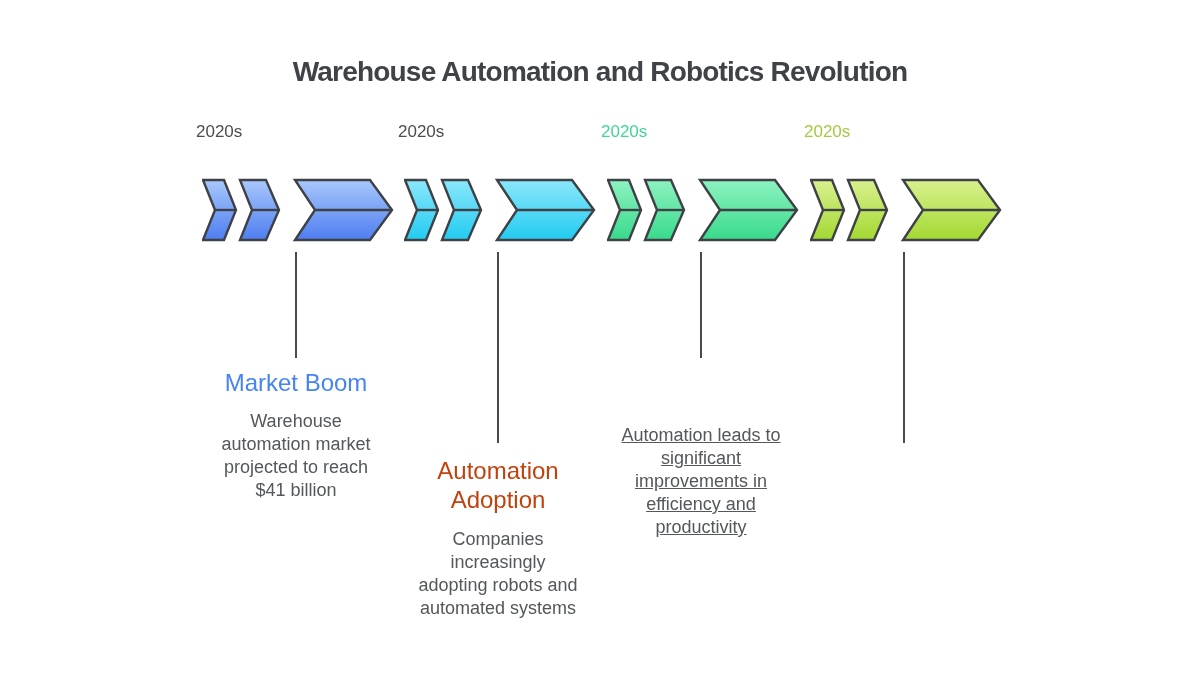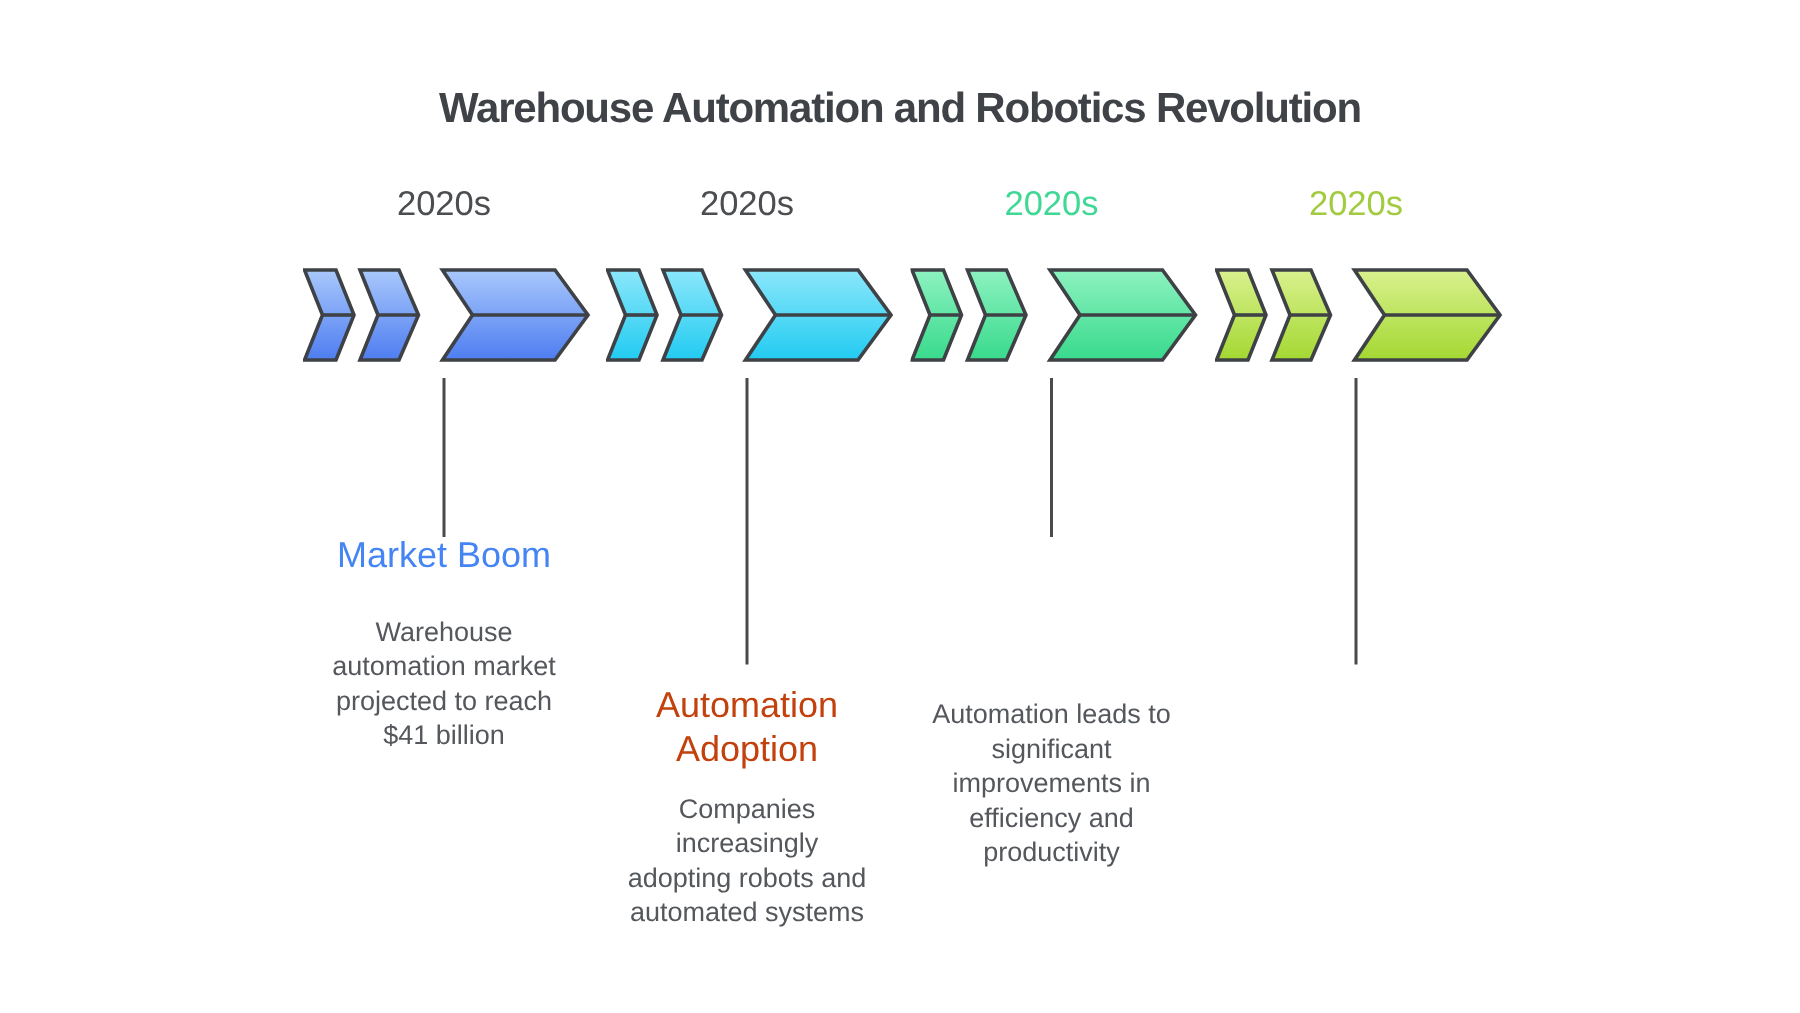--- a/index.html
+++ b/index.html
@@ -30,22 +30,21 @@
   }
   .col1 { left: 196px; }
   .col2 { left: 398px; }
   .col3 { left: 601px; }
   .col4 { left: 804px; }
   .year {
     position: absolute;
     top: 122px;
     left: 0;
     width: 100%;
-    text-align: center;
-    font-size: 23px;
+    font-size: 17px;
     color: #4b4d50;
   }
   .arrows {
     position: absolute;
     top: 178px;
     left: 6px;
     width: 192px;
     height: 64px;
   }
   .connector {
@@ -59,35 +58,35 @@
   .connector.long  { height: 191px; }
   .heading {
     position: absolute;
     left: 0;
     width: 100%;
     text-align: center;
     font-size: 24px;
     line-height: 29px;
     font-weight: normal;
   }
-  .col1 .heading, .col3 .heading { top: 356px; }
+  .col1 .heading, .col3 .heading { top: 368px; }
   .col2 .heading, .col4 .heading { top: 456px; }
   .col3 .heading-inner { max-width: 140px; margin: 0 auto; }
   .desc {
     position: absolute;
     left: 50%;
     transform: translateX(-50%);
     text-align: center;
     font-size: 18px;
     line-height: 23px;
     color: #54575b;
   }
   .col1 .desc { top: 410px; width: 155px; }
   .col2 .desc { top: 528px; width: 160px; }
-  .col3 .desc { top: 465px; width: 175px; }
+  .col3 .desc { top: 424px; width: 175px; text-decoration: underline; }
   .col4 .desc { top: 528px; width: 145px; }
 </style>
 </head>
 <body>
 
 <div class="canvas">
 
   <div class="title">Warehouse Automation and Robotics Revolution</div>
 
   <div class="col col1">

